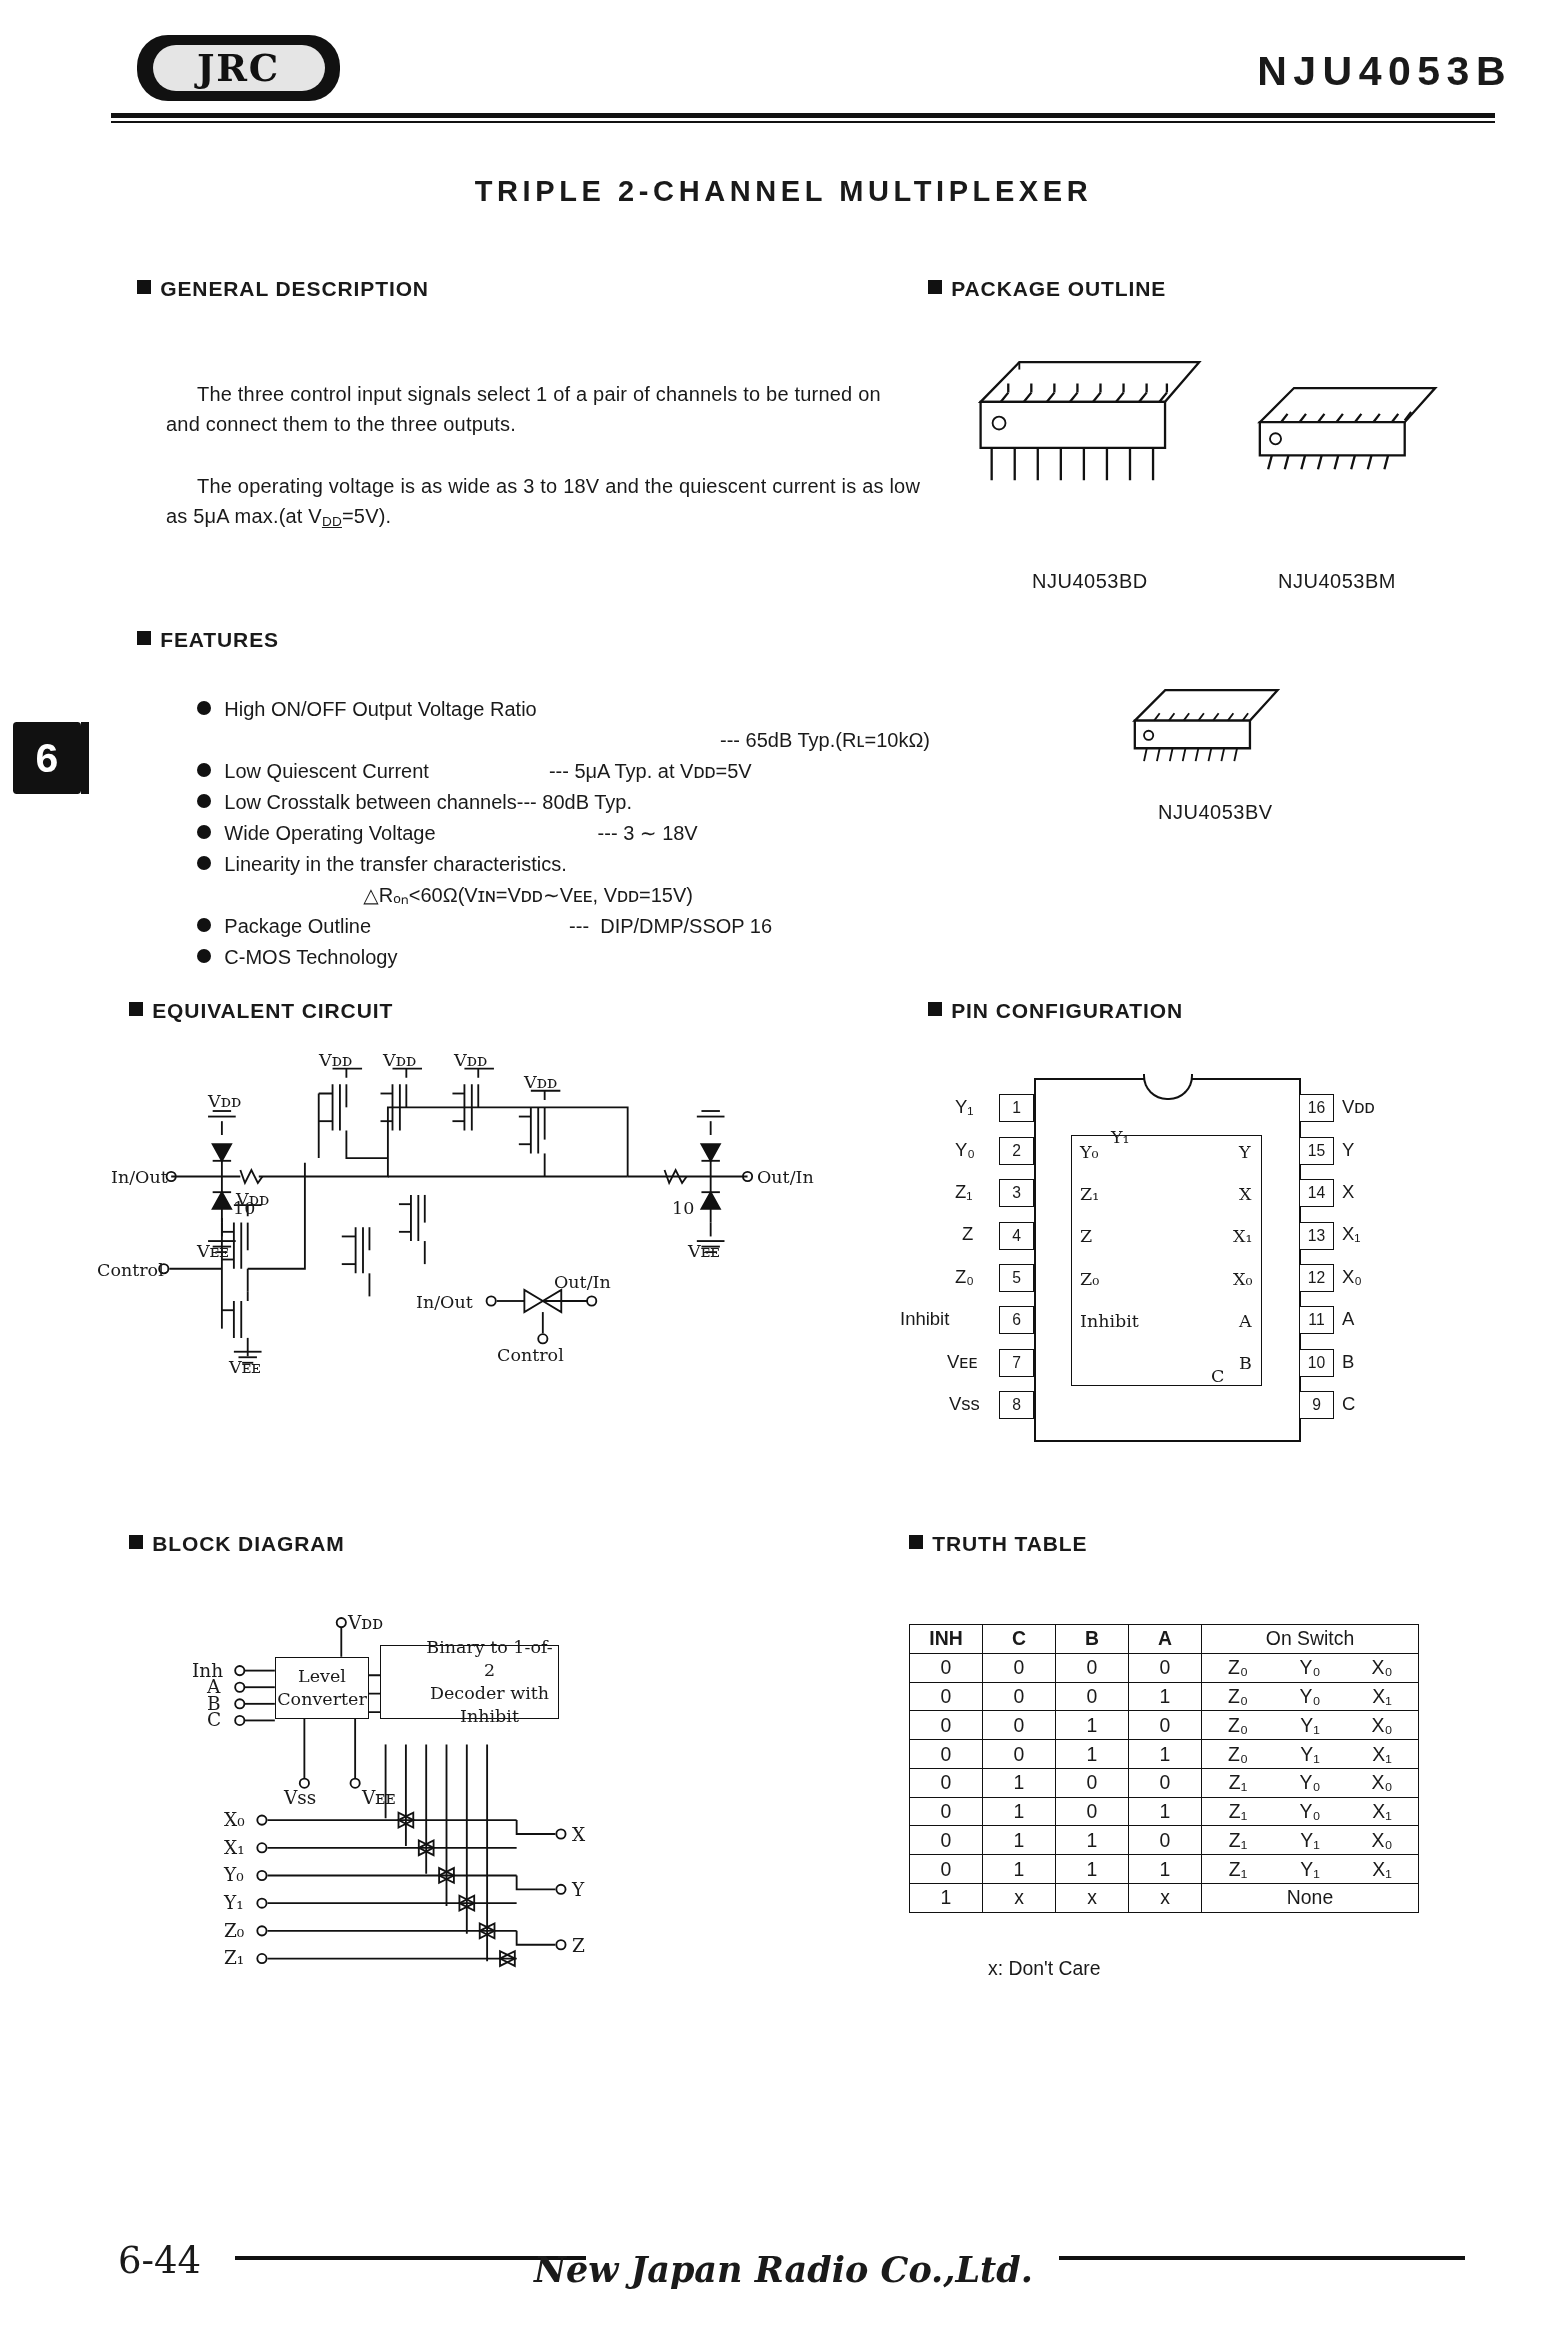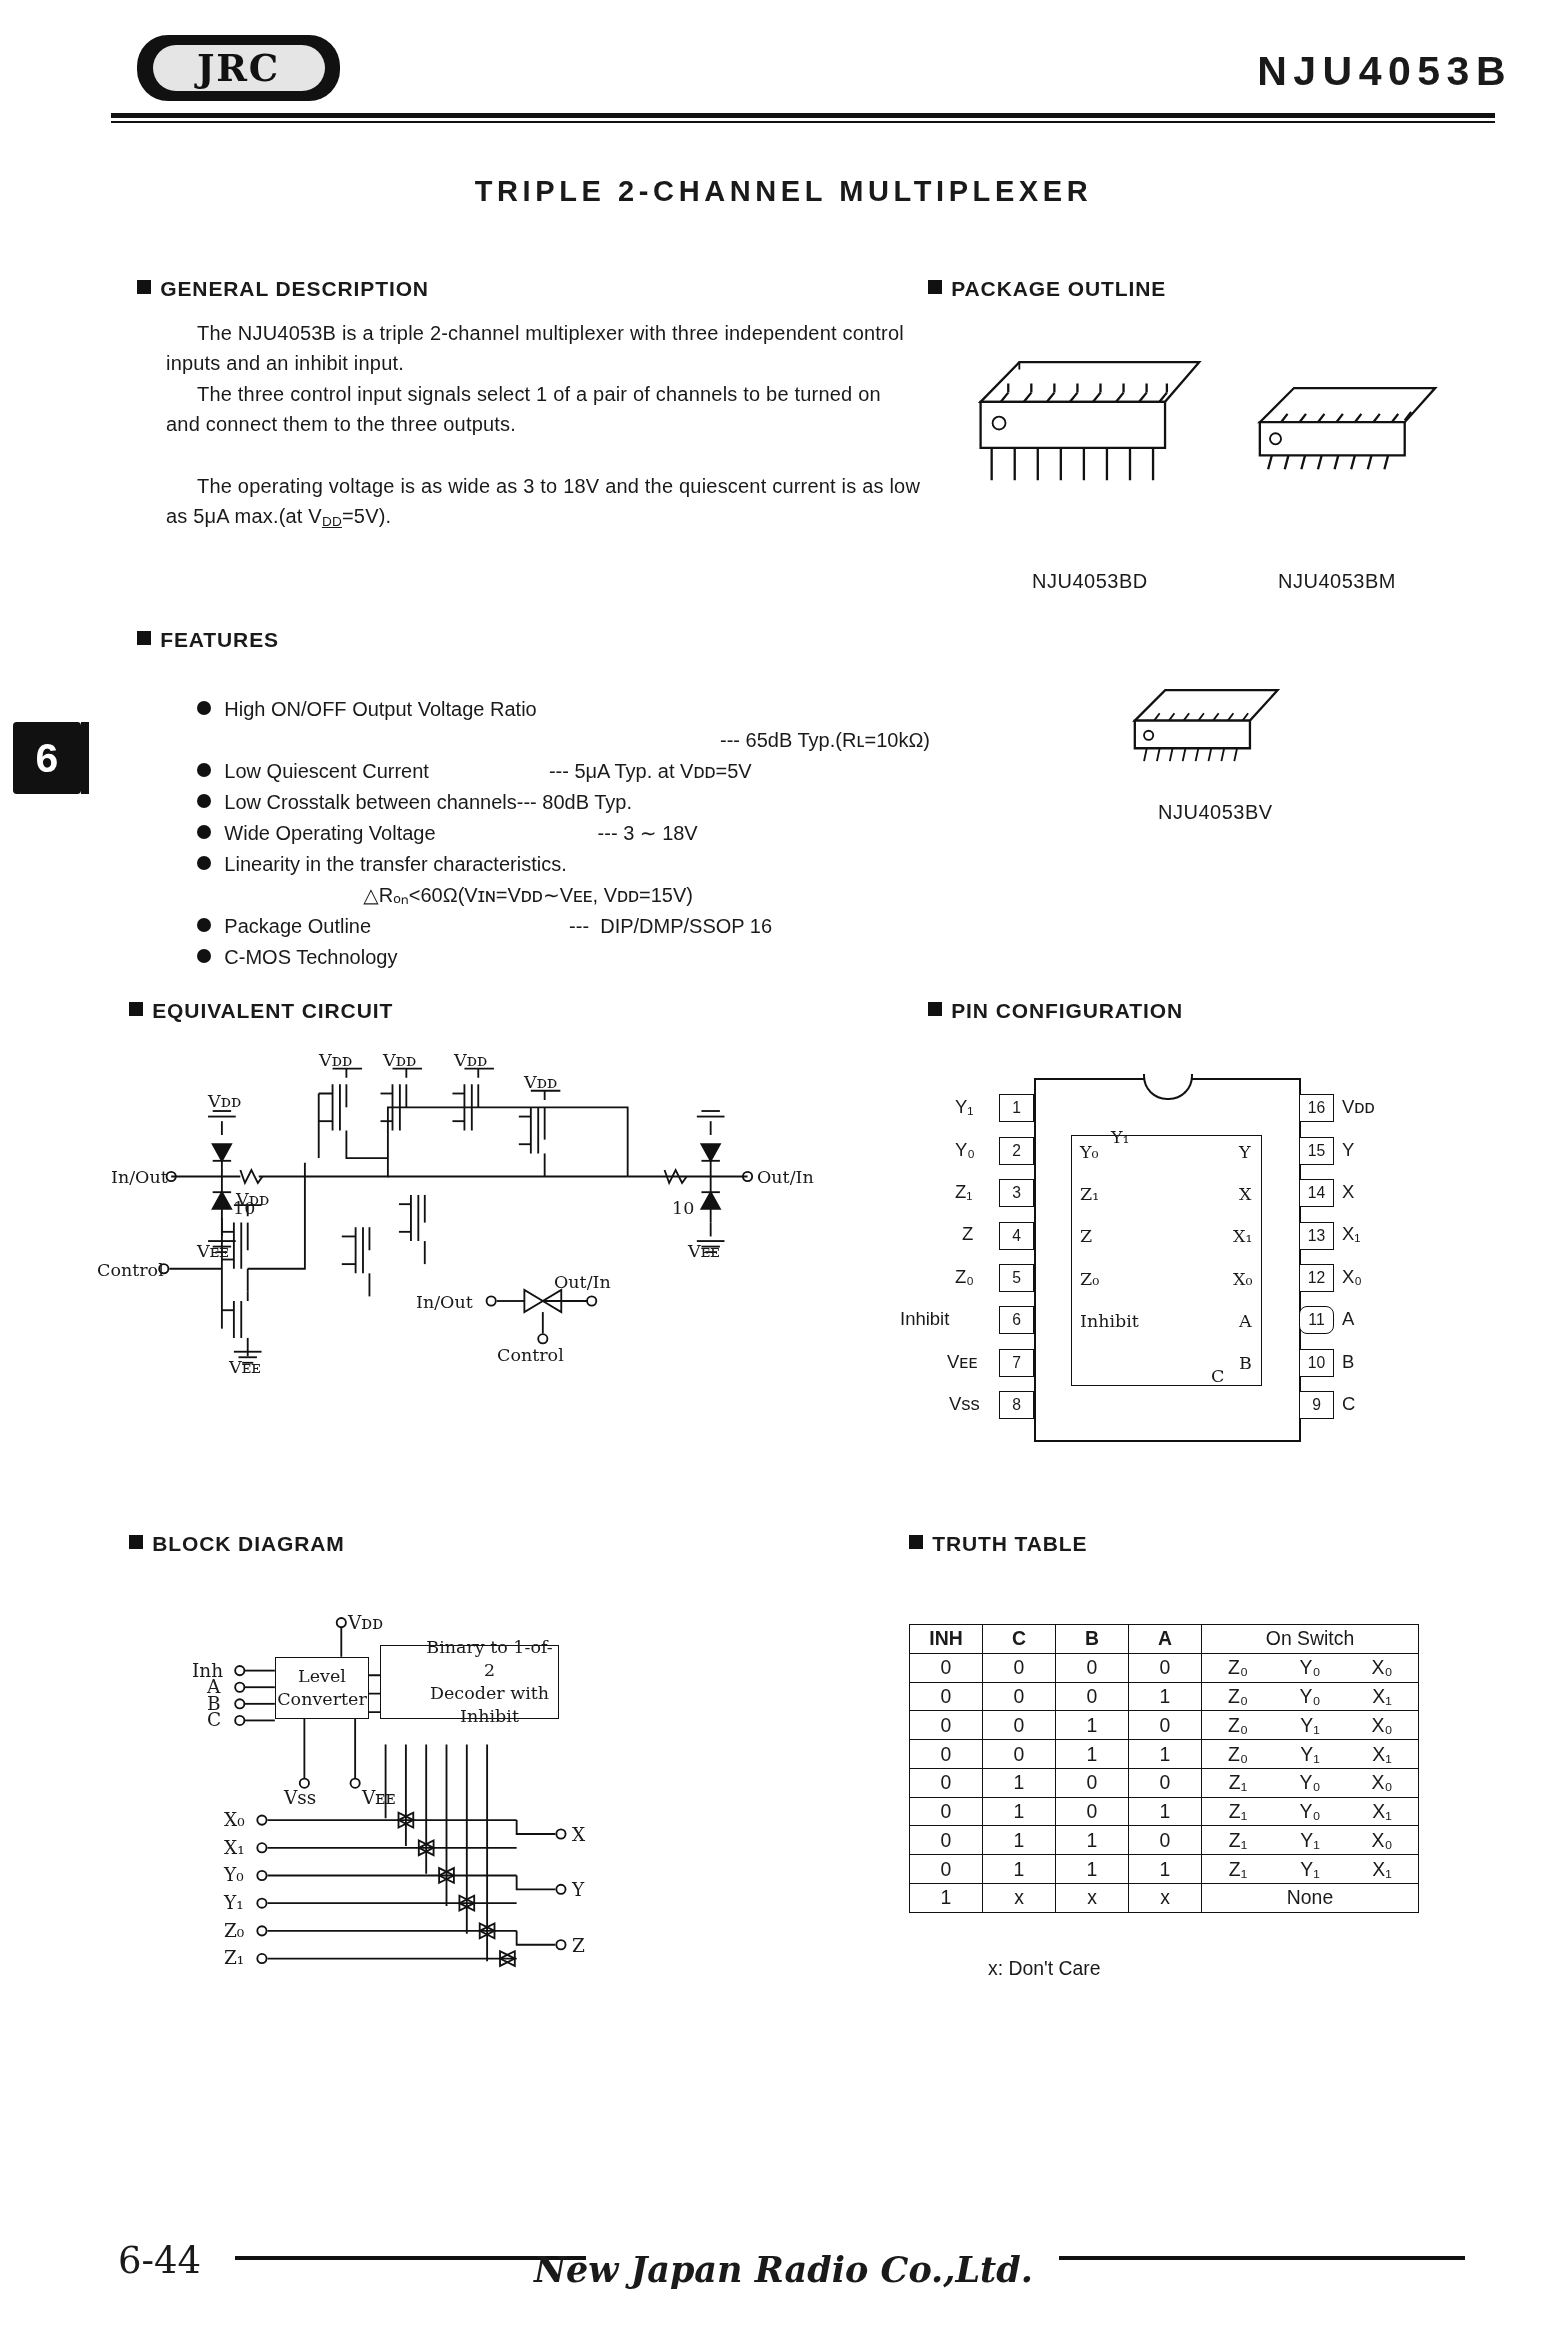--- a/index.html
+++ b/index.html
@@ -121,21 +121,20 @@
 
   <div class="doc-title">TRIPLE 2-CHANNEL MULTIPLEXER</div>
 
   <div class="chapter">6</div>
   <div class="chapter-line"></div>
 
   <div class="sec" style="left:137px;top:277px;">
     <span class="sq"></span><span>GENERAL DESCRIPTION</span>
   </div>
 
-  <div class="para" style="left:166px;top:318px;width:738px;text-indent:31px;">The NJU4053B is a triple 2-channel multiplexer with three independent control inputs and an inhibit input.</div>
   <div class="para" style="left:166px;top:379px;width:738px;text-indent:31px;">The three control input signals select 1 of a pair of channels to be turned on and connect them to the three outputs.</div>
   <div class="para" style="left:166px;top:471px;width:757px;text-indent:31px;">
     <span>The operating voltage is  as wide as 3 to 18V and the quiescent current is as low as 5</span><span>μ</span><span>A max.(at V</span><sub>DD</sub><span>=5V).</span>
   </div>
 
   <div class="sec" style="left:137px;top:628px;">
     <span class="sq"></span><span>FEATURES</span>
   </div>
 
   <div class="feat" style="left:164px;top:663px;width:766px;">
@@ -370,21 +369,21 @@
     <div class="pinbox" style="left:413px;top:33px;">16</div>
     <div class="pinlbl" style="left:456px;top:35px;">Vᴅᴅ</div>
     <div class="pinbox" style="left:413px;top:76px;">15</div>
     <div class="pinlbl" style="left:456px;top:78px;">Y</div>
     <div class="pinbox" style="left:413px;top:118px;">14</div>
     <div class="pinlbl" style="left:456px;top:120px;">X</div>
     <div class="pinbox" style="left:413px;top:161px;">13</div>
     <div class="pinlbl" style="left:456px;top:162px;">X₁</div>
     <div class="pinbox" style="left:413px;top:203px;">12</div>
     <div class="pinlbl" style="left:456px;top:205px;">X₀</div>
-    <div class="pinbox" style="left:413px;top:245px;border-radius:8px;">11</div>
+    <div class="pinbox" style="left:413px;top:245px;">11</div>
     <div class="pinlbl" style="left:456px;top:247px;">A</div>
     <div class="pinbox" style="left:413px;top:288px;">10</div>
     <div class="pinlbl" style="left:456px;top:290px;">B</div>
     <div class="pinbox" style="left:413px;top:330px;">9</div>
     <div class="pinlbl" style="left:456px;top:332px;">C</div>
 
     <div style="position:absolute;left:185px;top:74px;width:189px;height:249px;border:1.8px solid #111;"></div>
     <div class="innerlbl" style="left:194px;top:81px;">Y₀</div>
     <div class="innerlbl" style="left:225px;top:66px;">Y₁</div>
     <div class="innerlbl" style="left:194px;top:123px;">Z₁</div>

